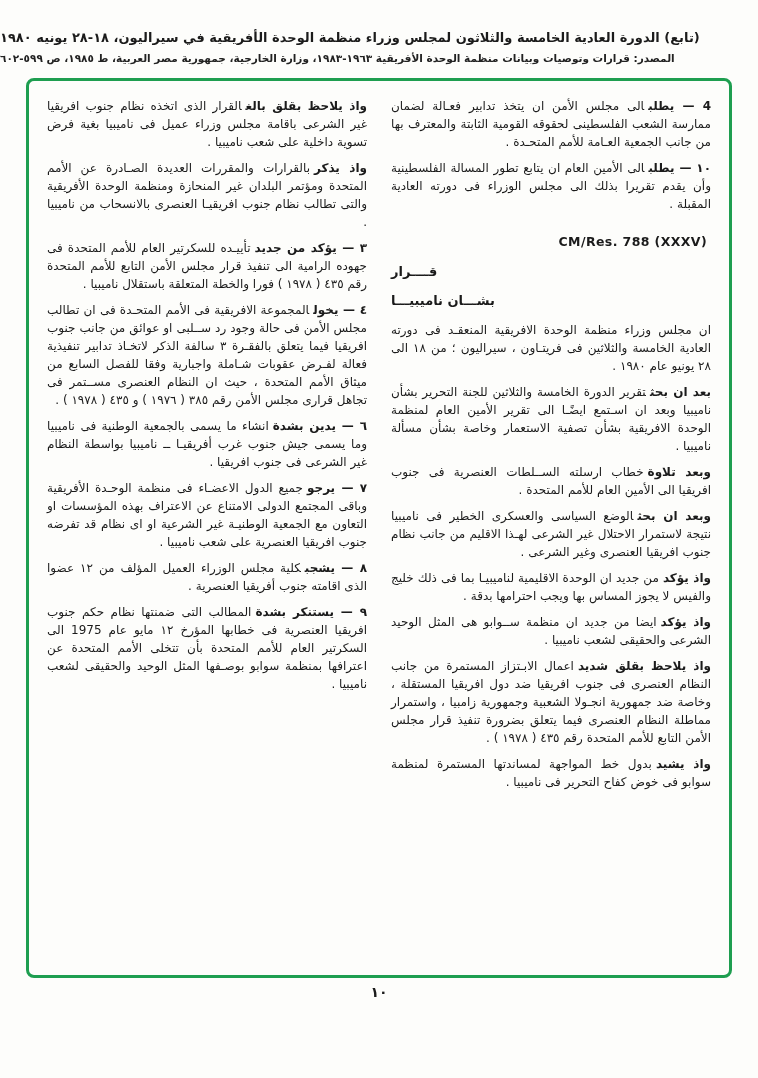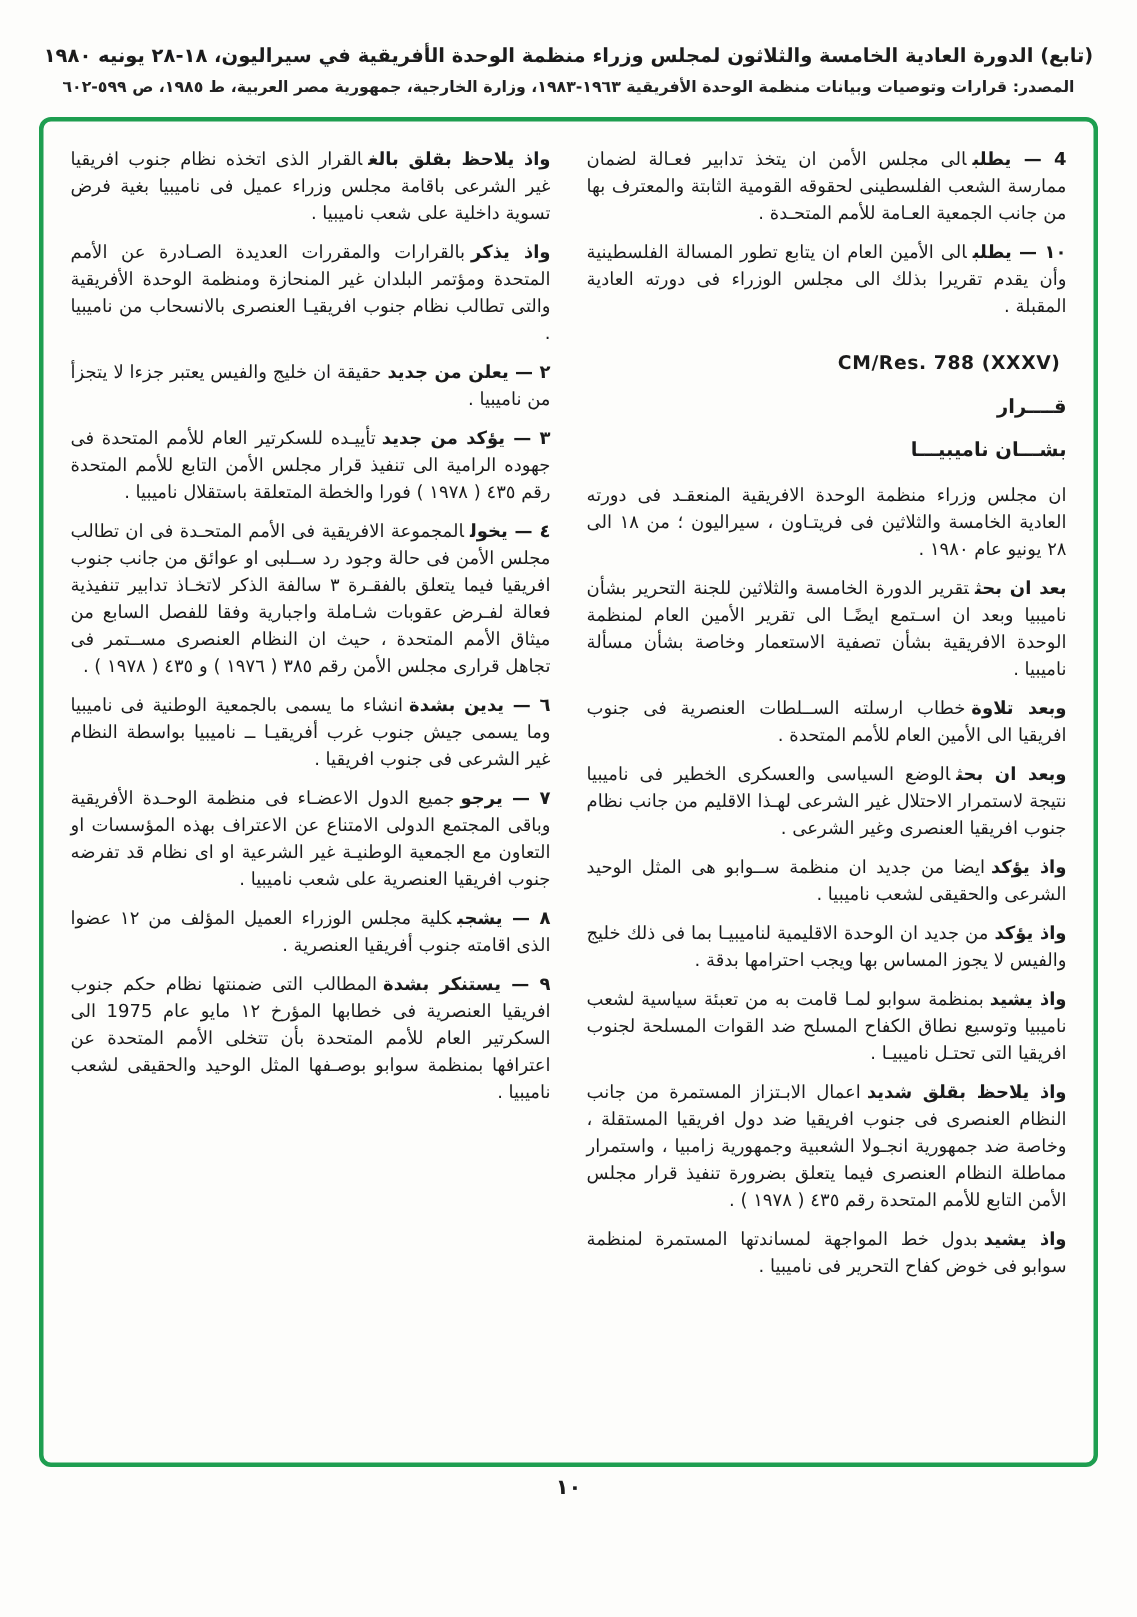--- a/index.html
+++ b/index.html
@@ -1,34 +1,34 @@
 <!DOCTYPE html>
 <html lang="ar"><head>
 <meta charset="utf-8">
 <style>
   html,body{margin:0;padding:0;background:#e8e8e8;}
   .page{
     width:758px;height:1078px;margin:0 auto;background:#fdfdfb;
     box-sizing:border-box;position:relative;overflow:hidden;
     font-family:"DejaVu Sans", sans-serif;color:#1b1b1b;
   }
-  .header{direction:rtl;text-align:center;padding-top:30px;}
+  .header{direction:rtl;text-align:left;padding-top:30px;}
   .header .h1{font-size:13px;font-weight:bold;letter-spacing:.2px;}
   .header .h2{font-size:10.5px;font-weight:bold;margin-top:7px;color:#222;}
   .content-box{
     direction:rtl;margin:14px 26px 6px 26px;border:3px solid #1e9e50;
     border-radius:8px;padding:16px 18px 14px 18px;display:flex;gap:24px;
     background:#fdfdfb;min-height:900px;box-sizing:border-box;
   }
   .col{flex:1 1 0;font-size:12px;line-height:1.5;text-align:justify;}
   .para{margin:0 0 8px 0;}
   .para .lead{font-weight:bold;margin-inline-end:4px;}
   .para.latin{direction:ltr;text-align:right;margin-top:20px;margin-bottom:10px;
     font-family:"DejaVu Sans", sans-serif;font-weight:bold;font-size:12.5px;letter-spacing:.4px;}
-  .para.center{text-align:right;font-weight:bold;font-size:13px;margin:6px 0 10px 0;}
+  .para.center{text-align:left;font-weight:bold;font-size:13px;margin:6px 0 10px 0;}
   .page-number{direction:rtl;text-align:center;font-size:14px;font-weight:bold;margin-top:0;}
 </style>
 </head>
 <body>
 
 <div class="page">
 
   <div class="header">
     <div class="h1">(تابع) الدورة العادية الخامسة والثلاثون لمجلس وزراء منظمة الوحدة الأفريقية في سيراليون، ١٨-٢٨ يونيه ١٩٨٠</div>
     <div class="h2">المصدر: قرارات وتوصيات وبيانات منظمة الوحدة الأفريقية ١٩٦٣-١٩٨٣، وزارة الخارجية، جمهورية مصر العربية، ط ١٩٨٥، ص ٥٩٩-٦٠٢</div>
@@ -49,39 +49,37 @@
         <p class="para center"><span>بشـــان ناميبيـــا</span></p>
 
         <p class="para"><span>ان مجلس وزراء منظمة الوحدة الافريقية المنعقـد فى دورته العادية الخامسة والثلاثين فى فريتـاون ، سيراليون ؛ من ١٨ الى ٢٨ يونيو عام ١٩٨٠ .</span></p>
 
         <p class="para"><strong class="lead">بعد ان بحث</strong><span>تقرير الدورة الخامسة والثلاثين للجنة التحرير بشأن ناميبيا وبعد ان اسـتمع ايضًـا الى تقرير الأمين العام لمنظمة الوحدة الافريقية بشأن تصفية الاستعمار وخاصة بشأن مسألة ناميبيا .</span></p>
 
         <p class="para"><strong class="lead">وبعد تلاوة</strong><span>خطاب ارسلته الســلطات العنصرية فى جنوب افريقيا الى الأمين العام للأمم المتحدة .</span></p>
 
         <p class="para"><strong class="lead">وبعد ان بحث</strong><span>الوضع السياسى والعسكرى الخطير فى ناميبيا نتيجة لاستمرار الاحتلال غير الشرعى لهـذا الاقليم من جانب نظام جنوب افريقيا العنصرى وغير الشرعى .</span></p>
 
+        <p class="para"><strong class="lead">واذ يؤكد</strong><span>من جديد ان الوحدة الاقليمية لناميبيـا بما فى ذلك خليج والفيس لا يجوز المساس بها ويجب احترامها بدقة .</span></p>
+
         <p class="para"><strong class="lead">واذ يؤكد</strong><span>ايضا من جديد ان منظمة ســوابو هى المثل الوحيد الشرعى والحقيقى لشعب ناميبيا .</span></p>
 
-        <p class="para"><strong class="lead">واذ يؤكد</strong><span>من جديد ان الوحدة الاقليمية لناميبيـا بما فى ذلك خليج والفيس لا يجوز المساس بها ويجب احترامها بدقة .</span></p>
-
-        <p class="para"><strong class="lead">واذ يشيد</strong><span>بمنظمة سوابو لمـا قامت به من تعبئة سياسية لشعب ناميبيا وتوسيع نطاق الكفاح المسلح ضد القوات المسلحة لجنوب افريقيا التى تحتـل ناميبيـا .</span></p>
 
         <p class="para"><strong class="lead">واذ يلاحظ بقلق شديد</strong><span>اعمال الابـتزاز المستمرة من جانب النظام العنصرى فى جنوب افريقيا ضد دول افريقيا المستقلة ، وخاصة ضد جمهورية انجـولا الشعبية وجمهورية زامبيا ، واستمرار مماطلة النظام العنصرى فيما يتعلق بضرورة تنفيذ قرار مجلس الأمن التابع للأمم المتحدة رقم ٤٣٥ ( ١٩٧٨ ) .</span></p>
 
         <p class="para"><strong class="lead">واذ يشيد</strong><span>بدول خط المواجهة لمساندتها المستمرة لمنظمة سوابو فى خوض كفاح التحرير فى ناميبيا .</span></p>
       </div>
 
     <div class="col">
 
         <p class="para"><strong class="lead">واذ يلاحظ بقلق بالغ</strong><span>القرار الذى اتخذه نظام جنوب افريقيا غير الشرعى باقامة مجلس وزراء عميل فى ناميبيا بغية فرض تسوية داخلية على شعب ناميبيا .</span></p>
 
         <p class="para"><strong class="lead">واذ يذكر</strong><span>بالقرارات والمقررات العديدة الصـادرة عن الأمم المتحدة ومؤتمر البلدان غير المنحازة ومنظمة الوحدة الأفريقية والتى تطالب نظام جنوب افريقيـا العنصرى بالانسحاب من ناميبيا .</span></p>
 
 
-        <p class="para"><strong class="lead">٢ — يعلن من جديد</strong><span>حقيقة ان خليج والفيس يعتبر جزءا لا يتجزأ من ناميبيا .</span></p>
 
         <p class="para"><strong class="lead">٣ — يؤكد من جديد</strong><span>تأييـده للسكرتير العام للأمم المتحدة فى جهوده الرامية الى تنفيذ قرار مجلس الأمن التابع للأمم المتحدة رقم ٤٣٥ ( ١٩٧٨ ) فورا والخطة المتعلقة باستقلال ناميبيا .</span></p>
 
         <p class="para"><strong class="lead">٤ — يخول</strong><span>المجموعة الافريقية فى الأمم المتحـدة فى ان تطالب مجلس الأمن فى حالة وجود رد ســلبى او عوائق من جانب جنوب افريقيا فيما يتعلق بالفقـرة ٣ سالفة الذكر لاتخـاذ تدابير تنفيذية فعالة لفـرض عقوبات شـاملة واجبارية وفقا للفصل السابع من ميثاق الأمم المتحدة ، حيث ان النظام العنصرى مســتمر فى تجاهل قرارى مجلس الأمن رقم ٣٨٥ ( ١٩٧٦ ) و ٤٣٥ ( ١٩٧٨ ) .</span></p>
 
 
         <p class="para"><strong class="lead">٦ — يدين بشدة</strong><span>انشاء ما يسمى بالجمعية الوطنية فى ناميبيا وما يسمى جيش جنوب غرب أفريقيـا ــ ناميبيا بواسطة النظام غير الشرعى فى جنوب افريقيا .</span></p>
 
         <p class="para"><strong class="lead">٧ — يرجو</strong><span>جميع الدول الاعضـاء فى منظمة الوحـدة الأفريقية وباقى المجتمع الدولى الامتناع عن الاعتراف بهذه المؤسسات او التعاون مع الجمعية الوطنيـة غير الشرعية او اى نظام قد تفرضه جنوب افريقيا العنصرية على شعب ناميبيا .</span></p>
 

